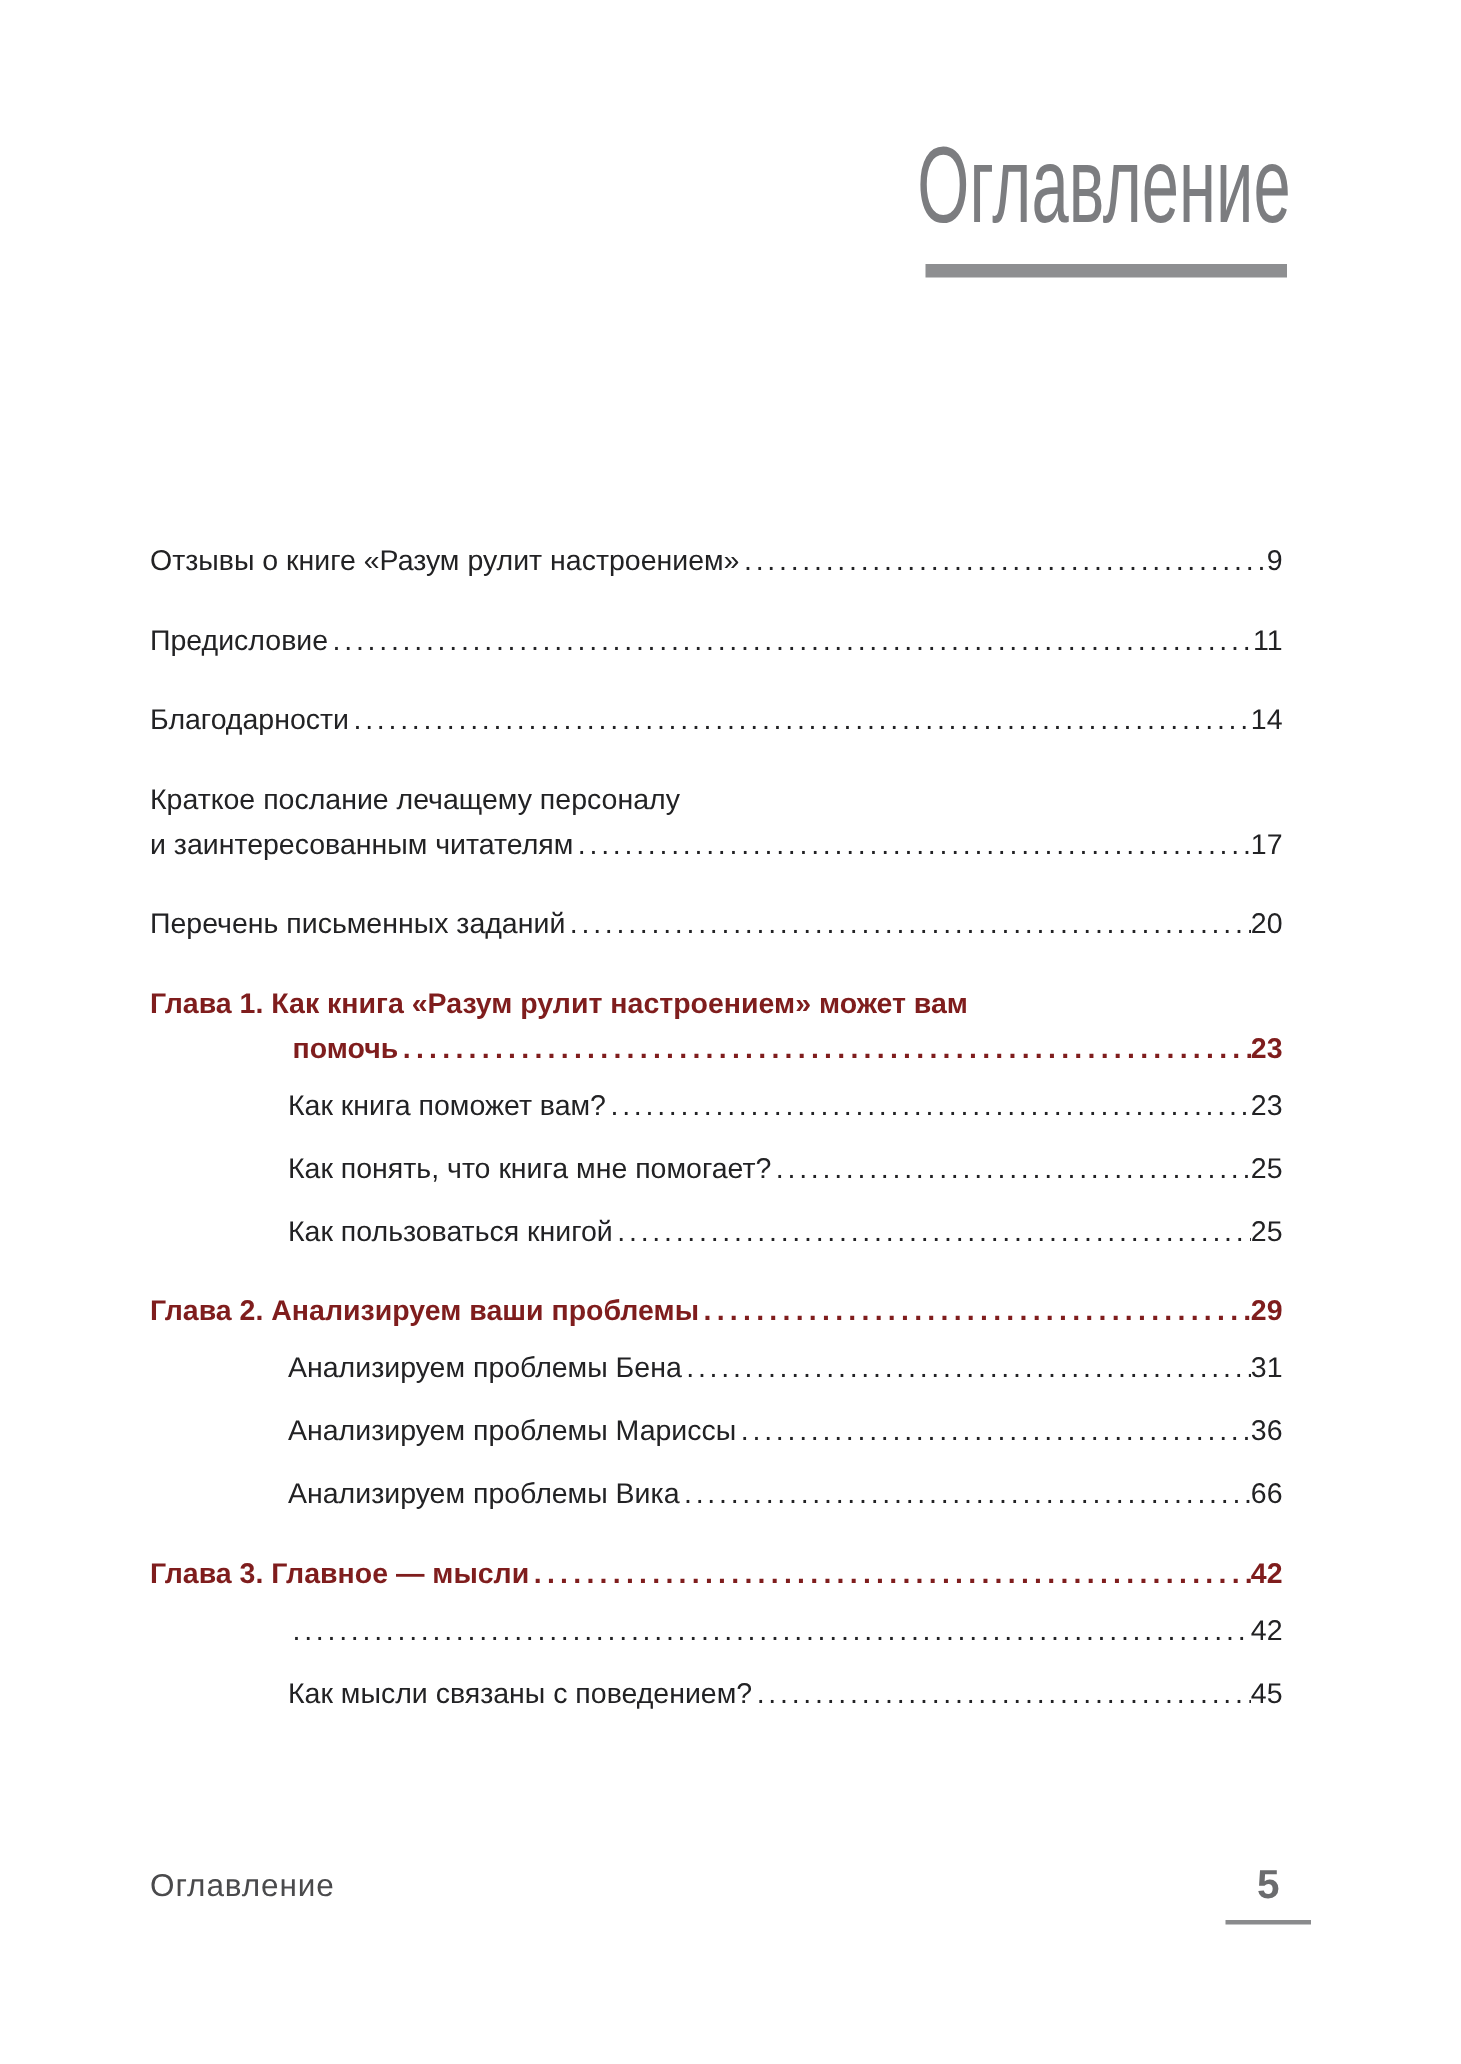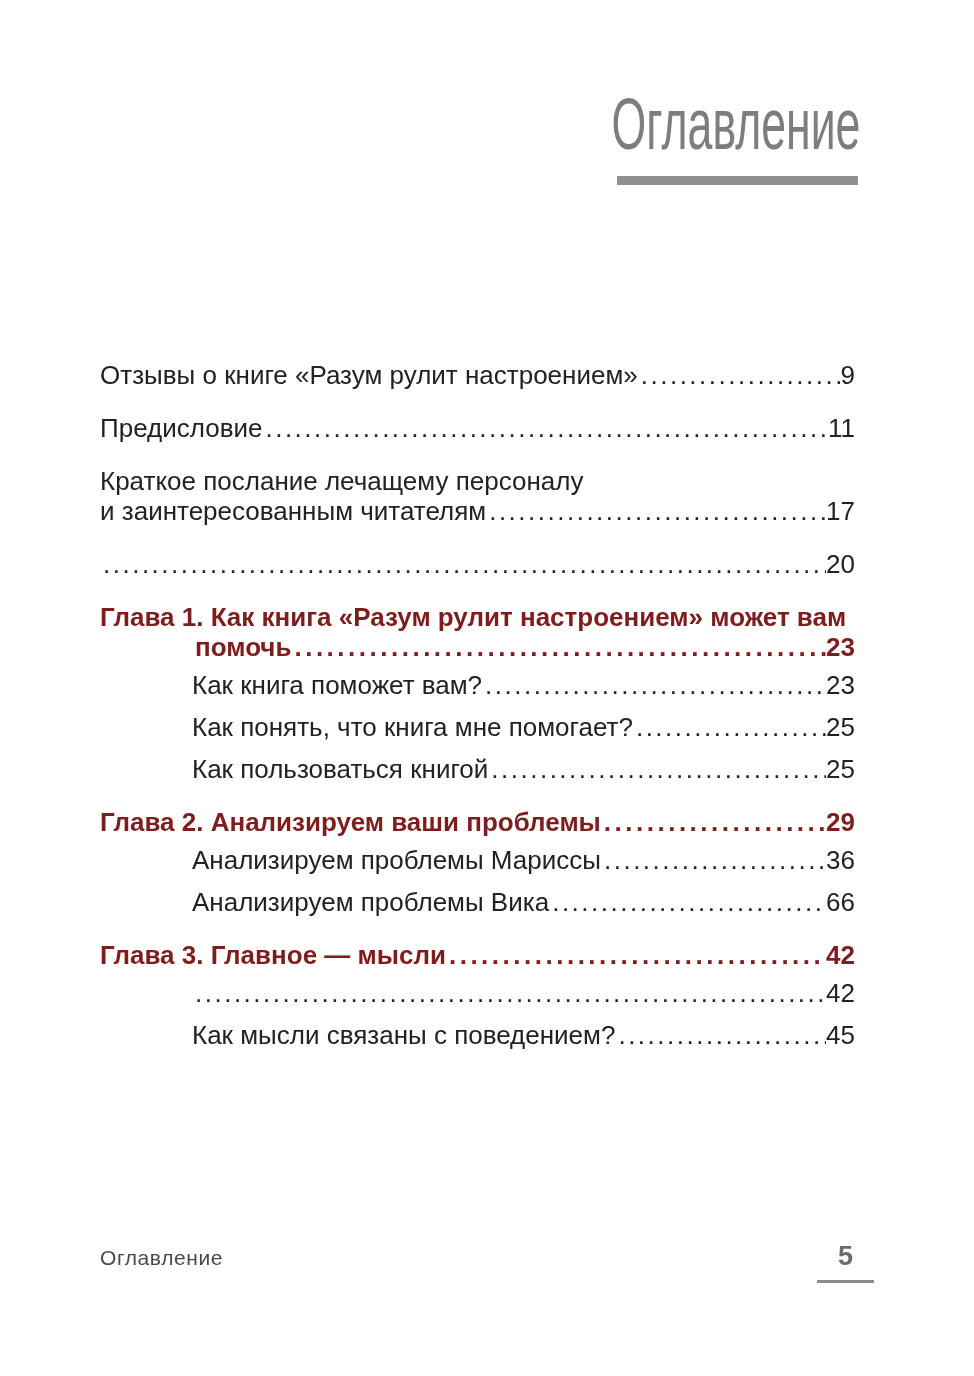--- a/index.html
+++ b/index.html
@@ -28,21 +28,21 @@
     position: absolute;
     top: 176px; right: 116px;
     width: 241px; height: 9px;
     background: #8e8f91;
   }
 
   
   .toc {
     position: absolute;
     left: 100px; right: 119px; top: 360px;
-    font-size: 26px;
+    font-size: 19px;
     color: #222224;
   }
   .row { line-height: 30px; }
   .flexline { display: flex; align-items: baseline; }
   .txt { white-space: nowrap; }
   .leader {
     flex: 1 1 auto;
     overflow: hidden;
     white-space: nowrap;
     letter-spacing: 2.5px;
@@ -98,29 +98,35 @@
       <div class="row row-top flexline">
         <span class="txt">Отзывы о книге «Разум рулит настроением»</span>
         <span class="leader"></span>
         <span class="pg">9</span>
       </div>
       <div class="row row-top flexline">
         <span class="txt">Предисловие</span>
         <span class="leader"></span>
         <span class="pg">11</span>
       </div>
+      <div class="row row-top flexline">
+        <span class="txt">Благодарности</span>
+        <span class="leader"></span>
+        <span class="pg">14</span>
+      </div>
       <div class="row row-top">
         <div class="l1">Краткое послание лечащему персоналу</div>
         <div class="flexline l2">
           <span class="txt">и заинтересованным читателям</span>
           <span class="leader"></span>
           <span class="pg">17</span>
         </div>
       </div>
       <div class="row row-top flexline">
+        <span class="txt">Перечень письменных заданий</span>
         <span class="leader"></span>
         <span class="pg">20</span>
       </div>
       <div class="row row-chapter">
         <div class="l1">Глава 1. Как книга «Разум рулит настроением» может вам</div>
         <div class="flexline l2 indent">
           <span class="txt">помочь</span>
           <span class="leader"></span>
           <span class="pg">23</span>
         </div>
@@ -137,20 +143,25 @@
       </div>
       <div class="row row-sub flexline">
         <span class="txt">Как пользоваться книгой</span>
         <span class="leader"></span>
         <span class="pg">25</span>
       </div>
       <div class="row row-chapter flexline">
         <span class="txt">Глава 2. Анализируем ваши проблемы</span>
         <span class="leader"></span>
         <span class="pg">29</span>
+      </div>
+      <div class="row row-sub flexline">
+        <span class="txt">Анализируем проблемы Бена</span>
+        <span class="leader"></span>
+        <span class="pg">31</span>
       </div>
       <div class="row row-sub flexline">
         <span class="txt">Анализируем проблемы Мариссы</span>
         <span class="leader"></span>
         <span class="pg">36</span>
       </div>
       <div class="row row-sub flexline">
         <span class="txt">Анализируем  проблемы Вика</span>
         <span class="leader"></span>
         <span class="pg">66</span>

